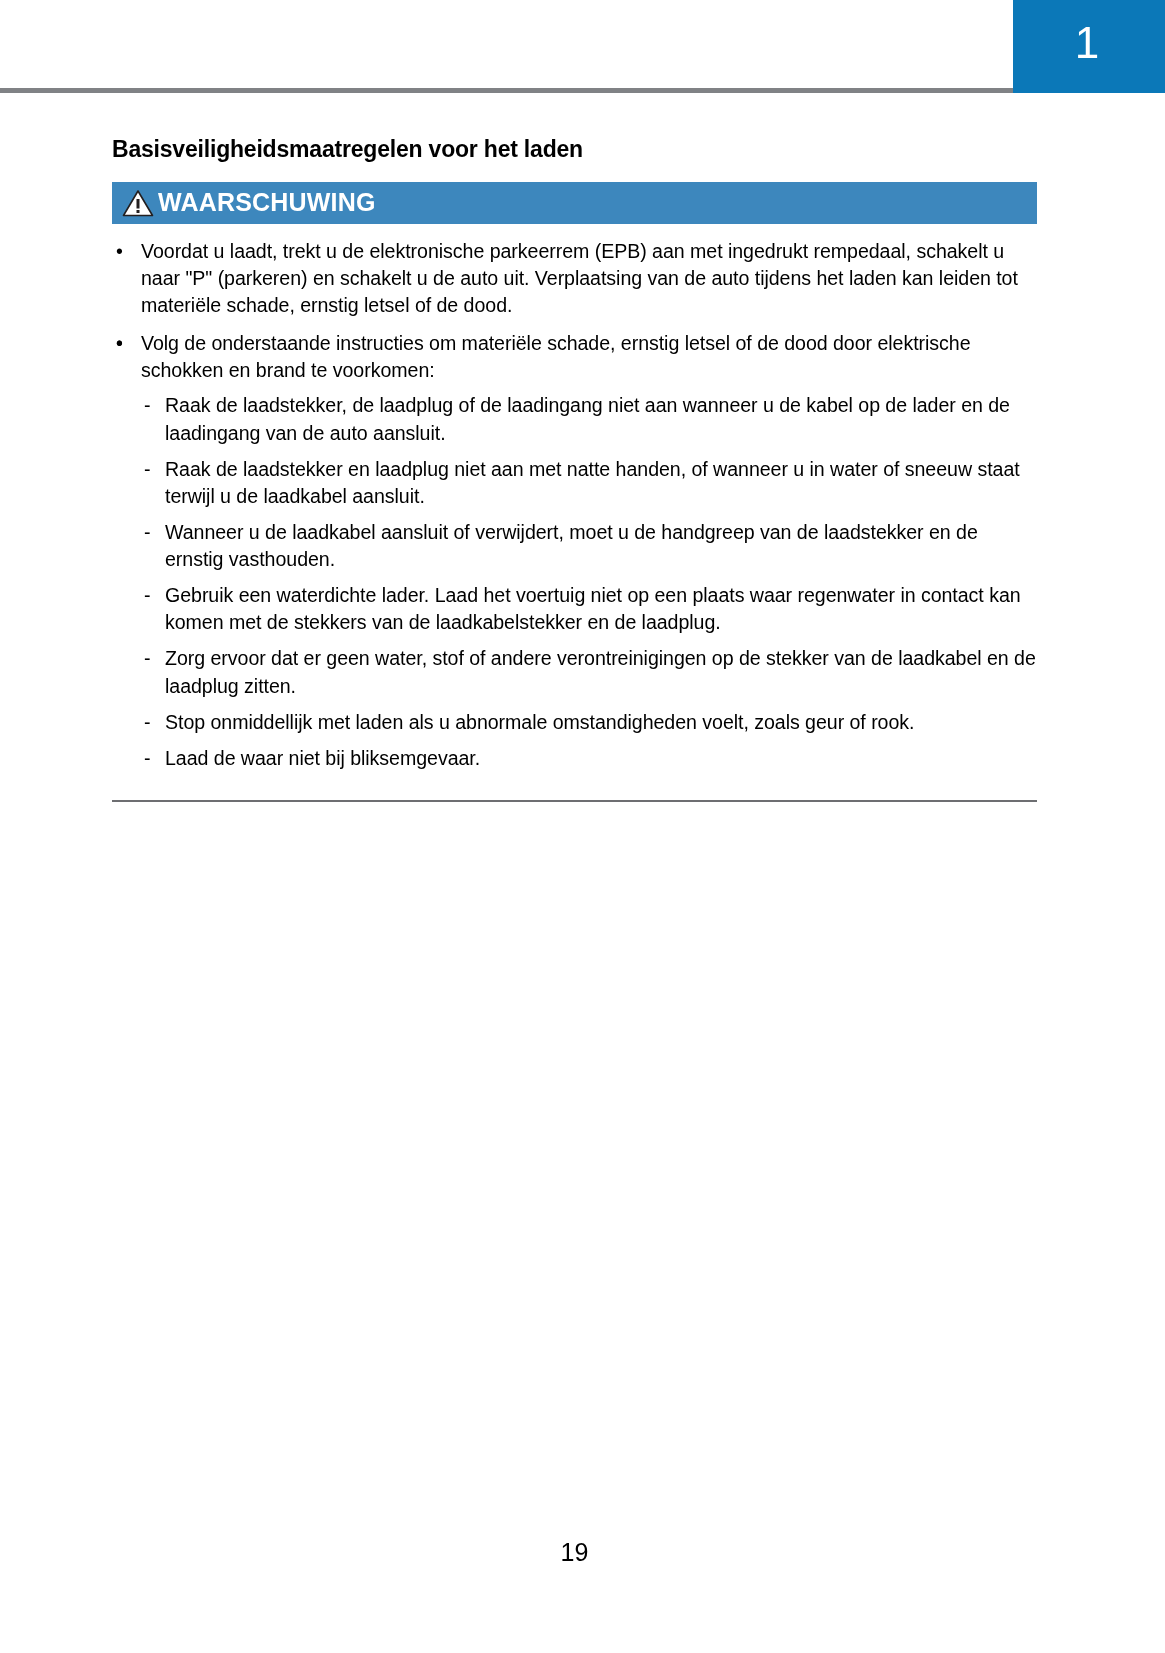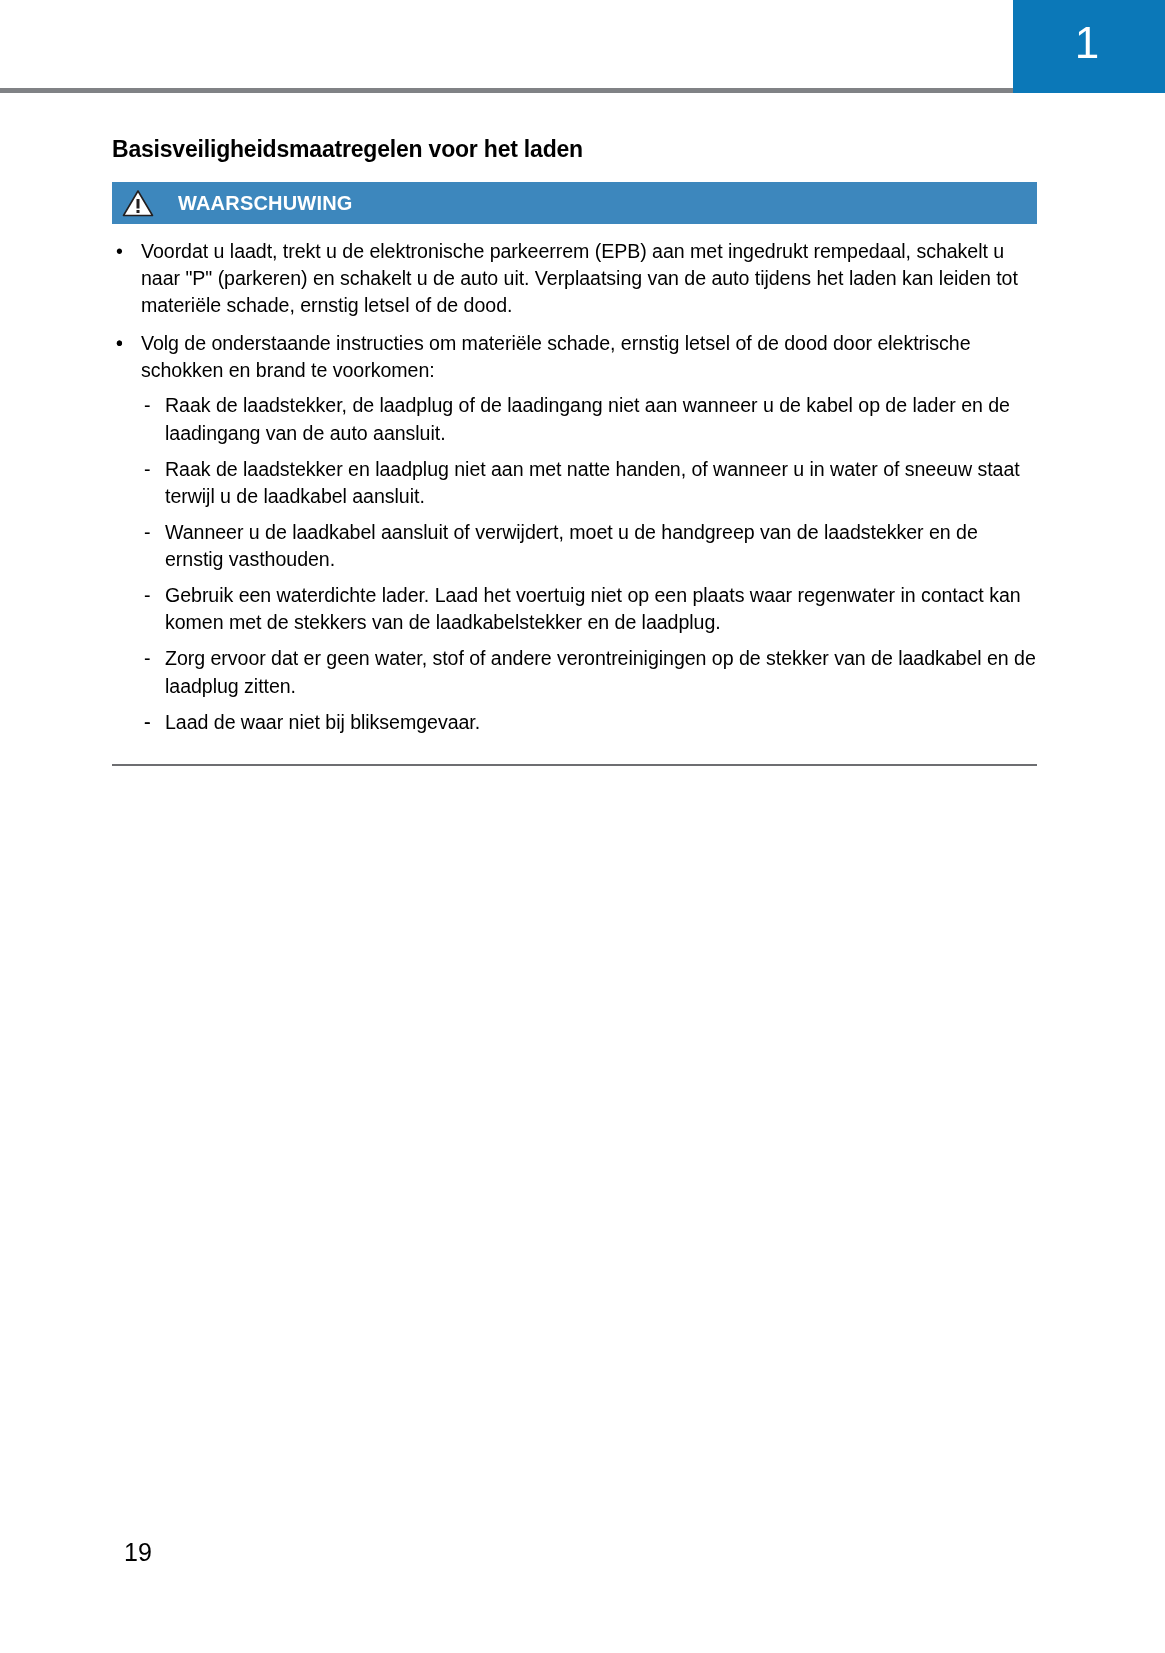--- a/index.html
+++ b/index.html
@@ -83,24 +83,24 @@
     box-sizing: border-box;
   }
   .warning-icon {
     width: 32px;
     height: 28px;
     flex: 0 0 auto;
     display: block;
   }
   .warning-label {
     color: #ffffff;
-    font-size: 20px;
+    font-size: 25px;
     font-weight: bold;
     letter-spacing: 0.2px;
-    margin-left: 24px;
+    margin-left: 4px;
     line-height: 1;
   }
 
   .warning-body {
     padding: 14px 0 12px 0;
   }
 
   
   ul.bullets {
     list-style: none;
@@ -153,24 +153,24 @@
   .warning-footer-rule {
     height: 2px;
     background: #6d6e71;
     margin-top: 16px;
     width: 925px;
   }
 
   
   .page-footer {
     position: absolute;
-    left: 124px;
+    left: 112px;
     top: 1540px;
     width: 925px;
-    text-align: left;
+    text-align: center;
   }
   .page-number {
     font-size: 25px;
     font-weight: 400;
     color: #000000;
     line-height: 1;
   }
 </style>
 </head>
 <body>
@@ -229,20 +229,21 @@
             <li class="sub-item">
               <span class="dash-marker">-</span>
               <span>Gebruik een waterdichte lader. Laad het voertuig niet op een plaats waar regenwater in contact kan komen met de stekkers van de laadkabelstekker en de laadplug.</span>
             </li>
             <li class="sub-item">
               <span class="dash-marker">-</span>
               <span>Zorg ervoor dat er geen water, stof of andere verontreinigingen op de stekker van de laadkabel en de laadplug zitten.</span>
             </li>
             <li class="sub-item">
               <span class="dash-marker">-</span>
+              <span>Stop onmiddellijk met laden als u abnormale omstandigheden voelt, zoals geur of rook.</span>
             </li>
             <li class="sub-item">
               <span class="dash-marker">-</span>
               <span>Laad de waar niet bij bliksemgevaar.</span>
             </li>
           </ul>
         </li>
 
       </ul>
     </div>

